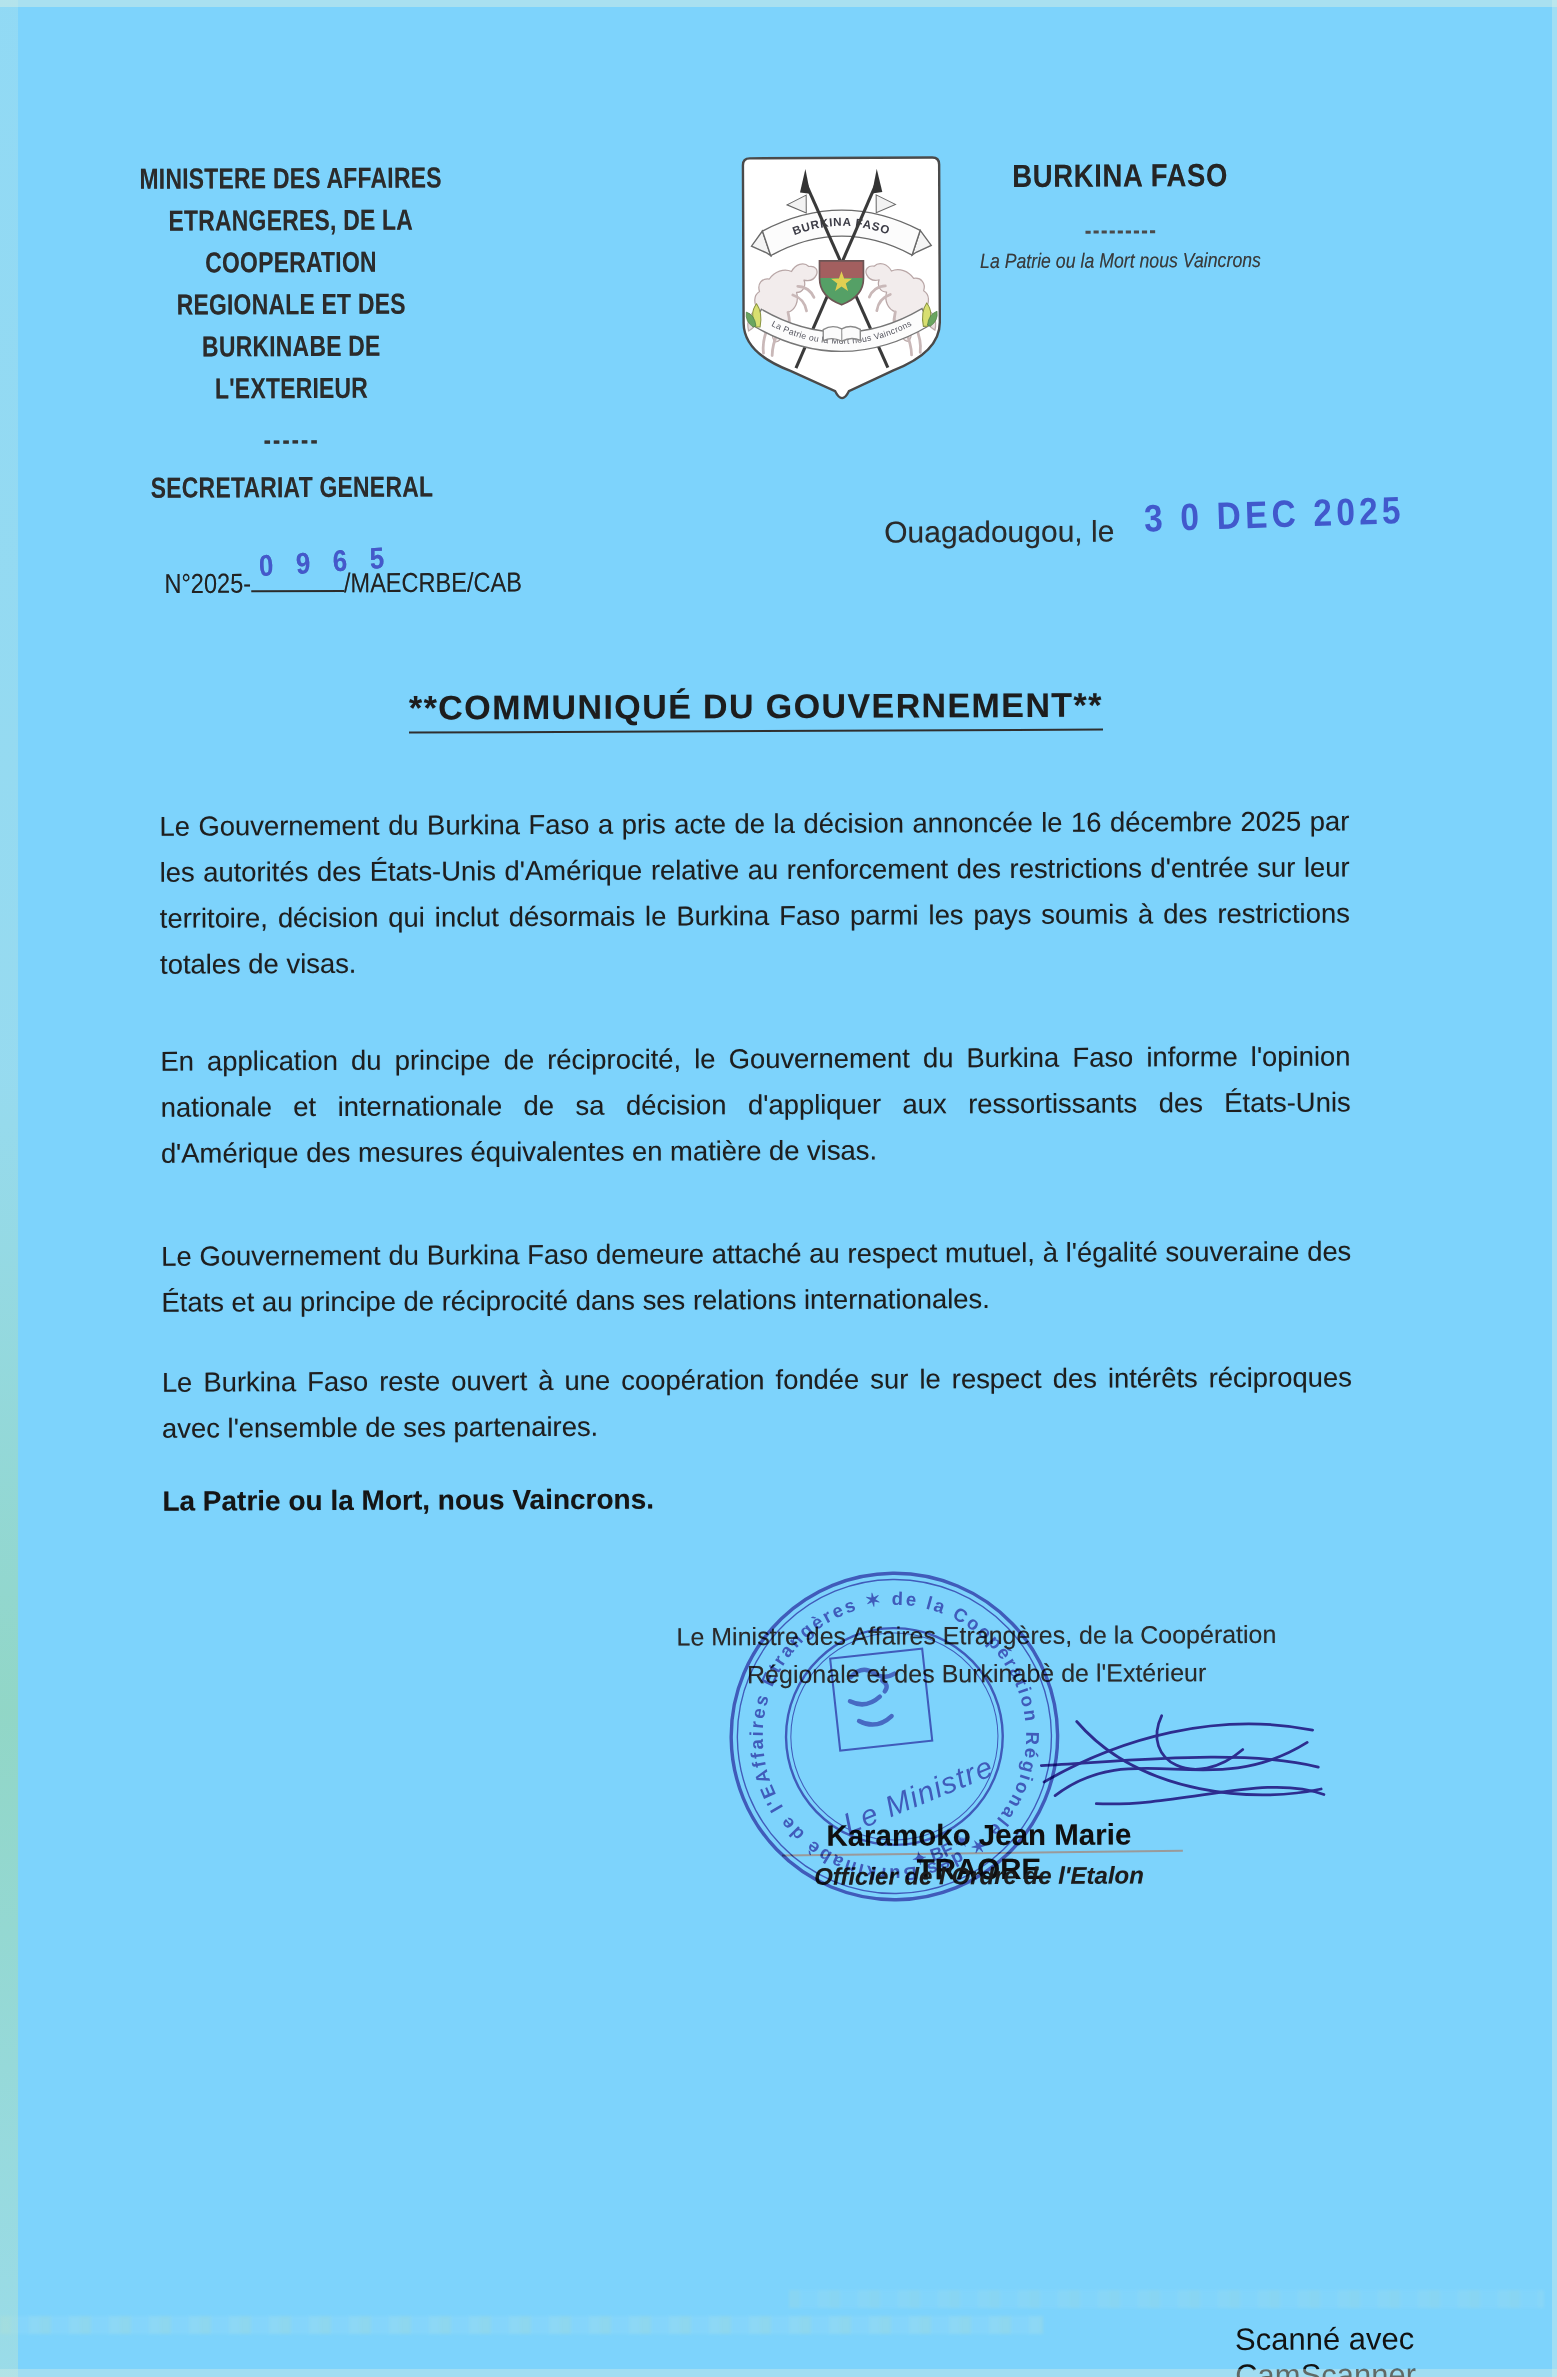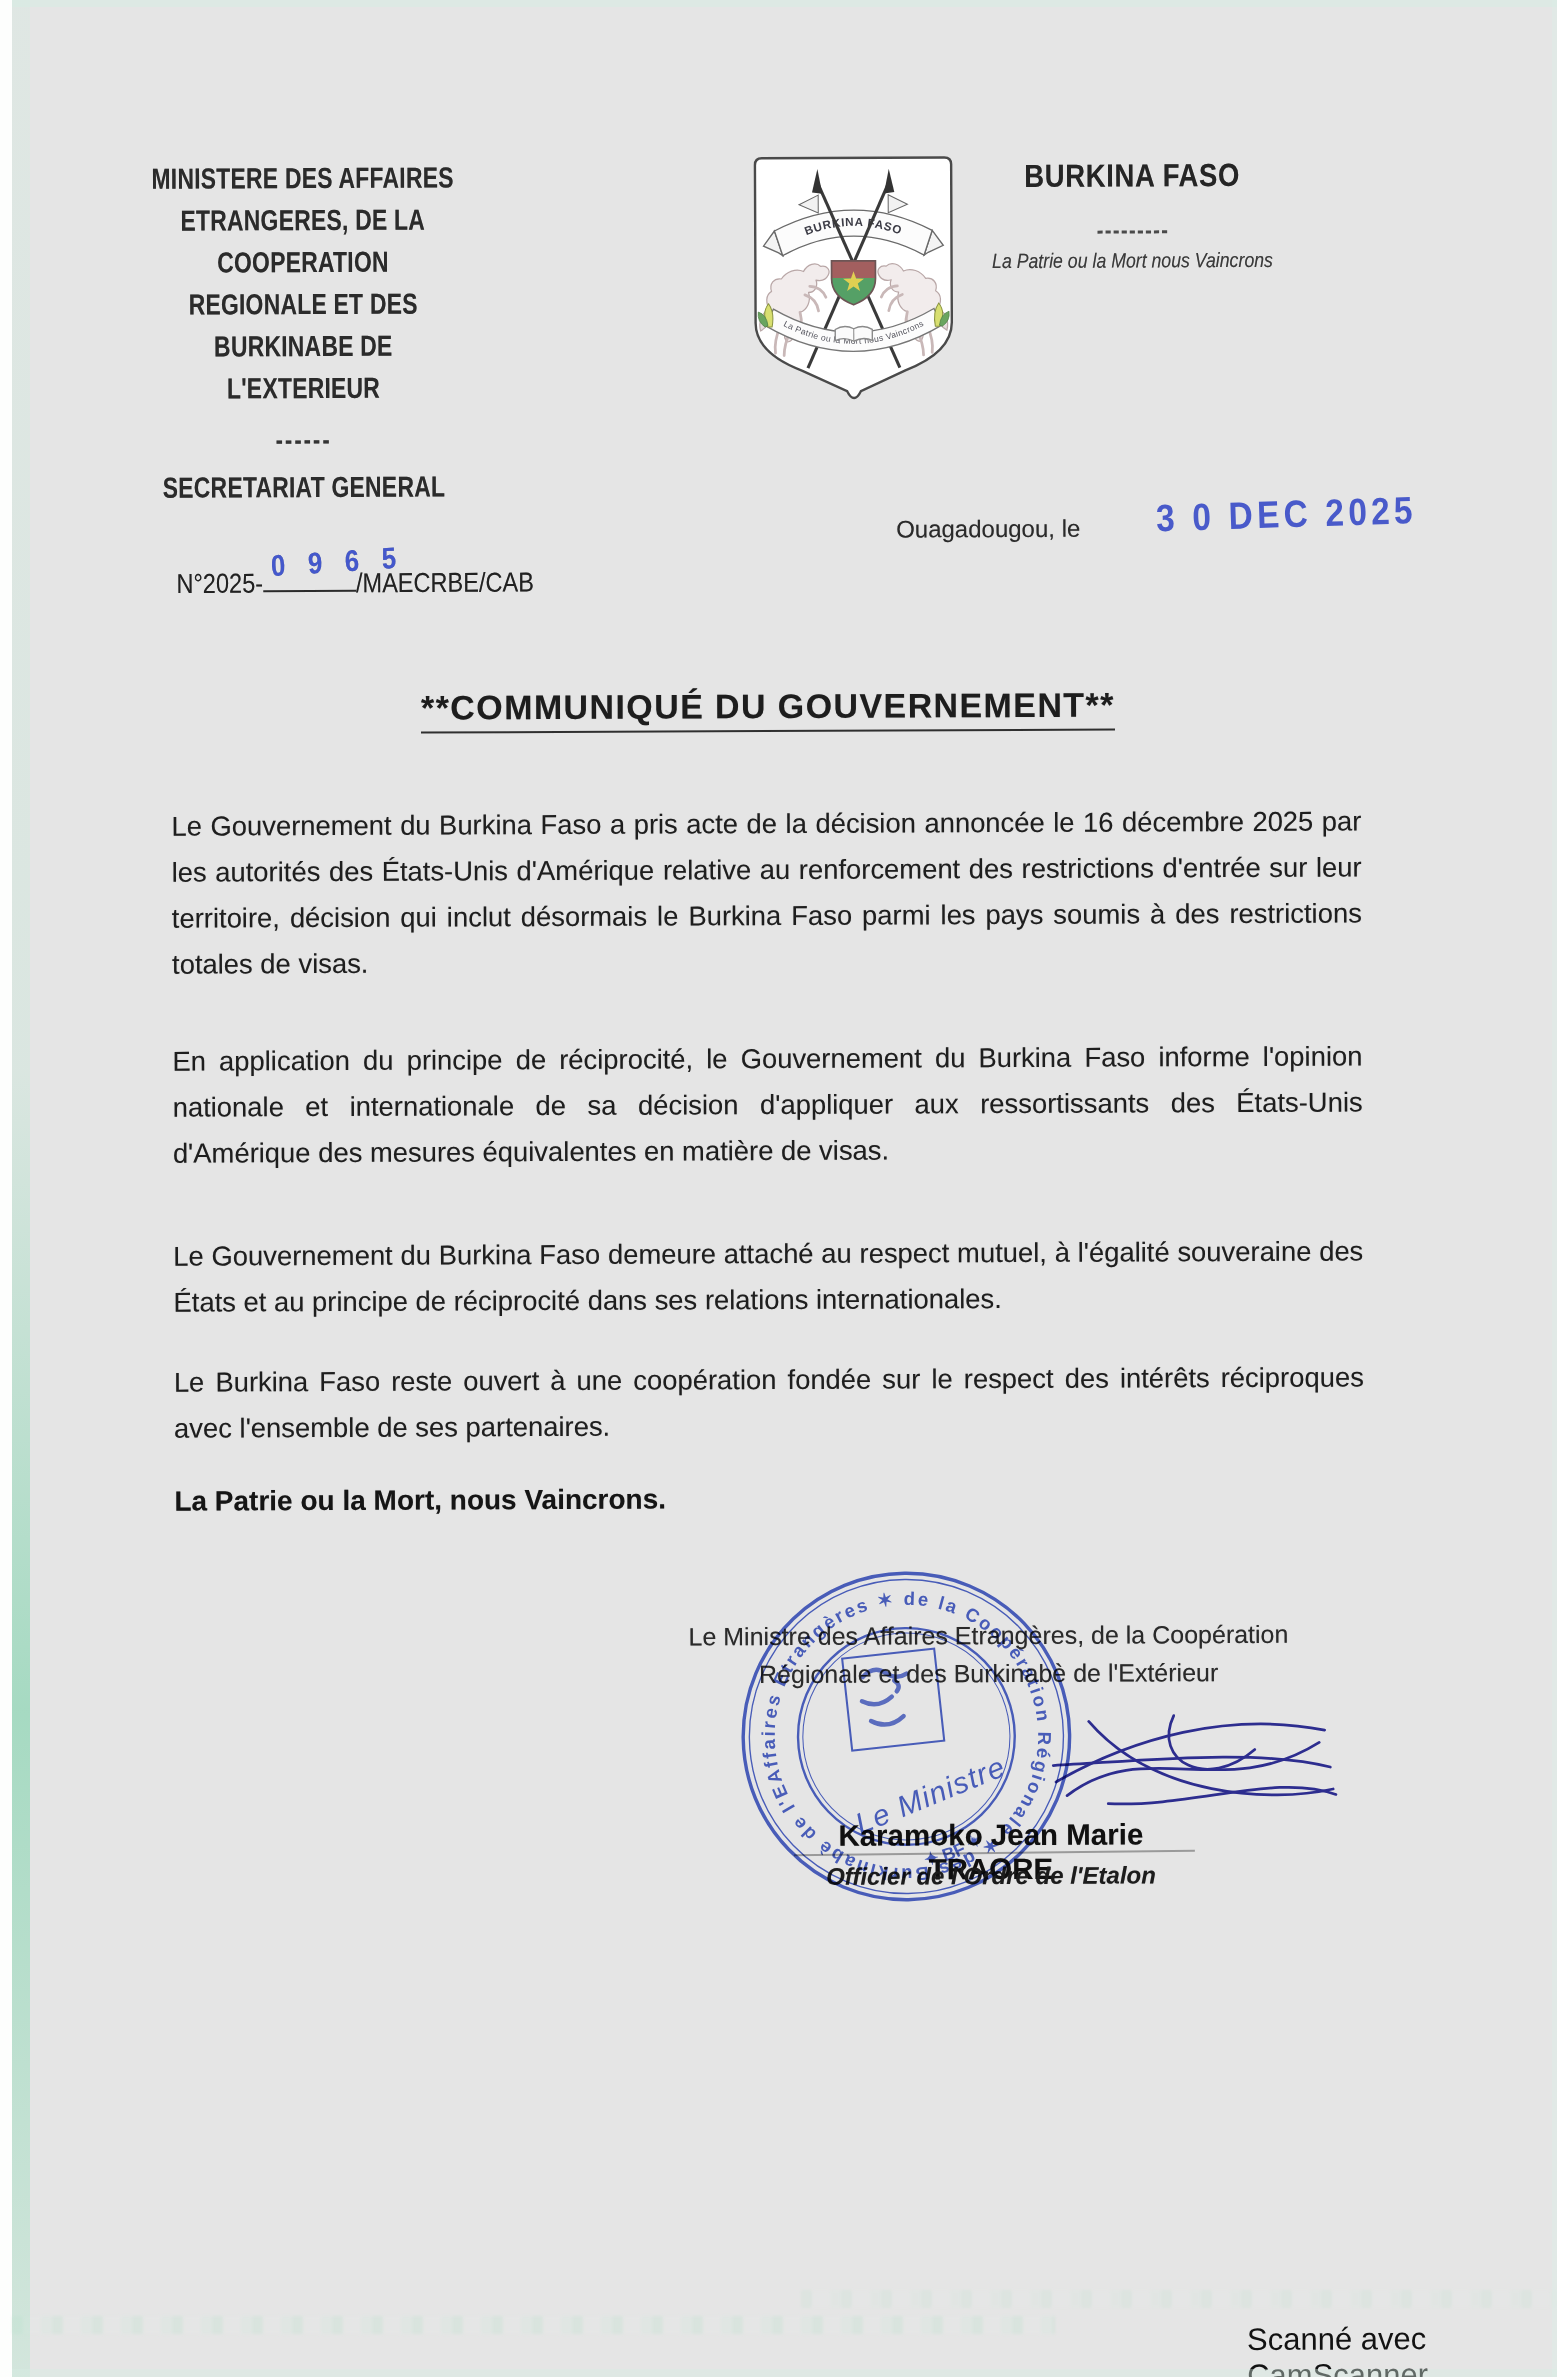--- a/index.html
+++ b/index.html
@@ -2,21 +2,21 @@
 <html style="font-size:11px"><head>
 <meta charset="utf-8">
 <style>
   html,body{margin:0;padding:0;}
   body{
     width:1558px;height:2377px;position:relative;overflow:hidden;
     background:#fdfefd;
     font-family:"Liberation Sans", sans-serif;
     color:#1f1f1f;
   }
-  .page{position:absolute;inset:0;background:#e5e5e5;margin-left:12px;}
+  .page{position:absolute;inset:0;background:#7dd3fc;}
   .content{position:absolute;inset:0;transform:rotate(-0.25deg);transform-origin:50% 50%;}
   .soft{text-shadow:0 0 0.7px rgba(20,20,20,.35);}
 
   
   .lh-left{
     position:absolute;left:103px;top:155px;width:384px;text-align:center;
     font-size:29px;line-height:42px;font-weight:600;color:#2b2b2b;
     transform:scaleX(.79);transform-origin:50% 0;letter-spacing:0.3px;
   }
   .lh-dashes{margin-top:9.6px;margin-bottom:5.5px;font-weight:700;letter-spacing:2.7px;font-size:27.4px;color:#333;}
@@ -24,21 +24,21 @@
   .lh-right{
     position:absolute;left:960px;top:159px;width:329px;text-align:center;
     transform:scaleX(.86);transform-origin:50% 0;
   }
   .country{font-size:32px;font-weight:600;letter-spacing:0.7px;color:#252525;}
   .country-dash{width:81px;margin:36px auto 0;border-top:3.4px dashed #4a4a4a;}
   .country-motto{margin-top:15px;font-size:20.6px;font-style:italic;font-weight:500;color:#3a3a3a;}
   .emblem{position:absolute;left:739px;top:150px;width:213px;height:271px;}
 
   
-  .dateline-place{position:absolute;left:887px;top:516px;font-size:24px;color:#2a2a2a;text-align:center;}
+  .dateline-place{position:absolute;left:887px;top:516px;font-size:30px;color:#2a2a2a;text-align:center;}
   .date-stamp{
     position:absolute;left:1147px;top:499px;font-size:38px;font-weight:700;
     color:#3c4fc8;letter-spacing:4.8px;
     transform:rotate(-1.6deg) scaleX(.88);transform-origin:0 50%;
     opacity:.92;
   }
   .refline{
     position:absolute;left:167px;top:561px;font-size:27.4px;color:#222;
     transform:scaleX(.86);transform-origin:0 0;white-space:nowrap;
   }

